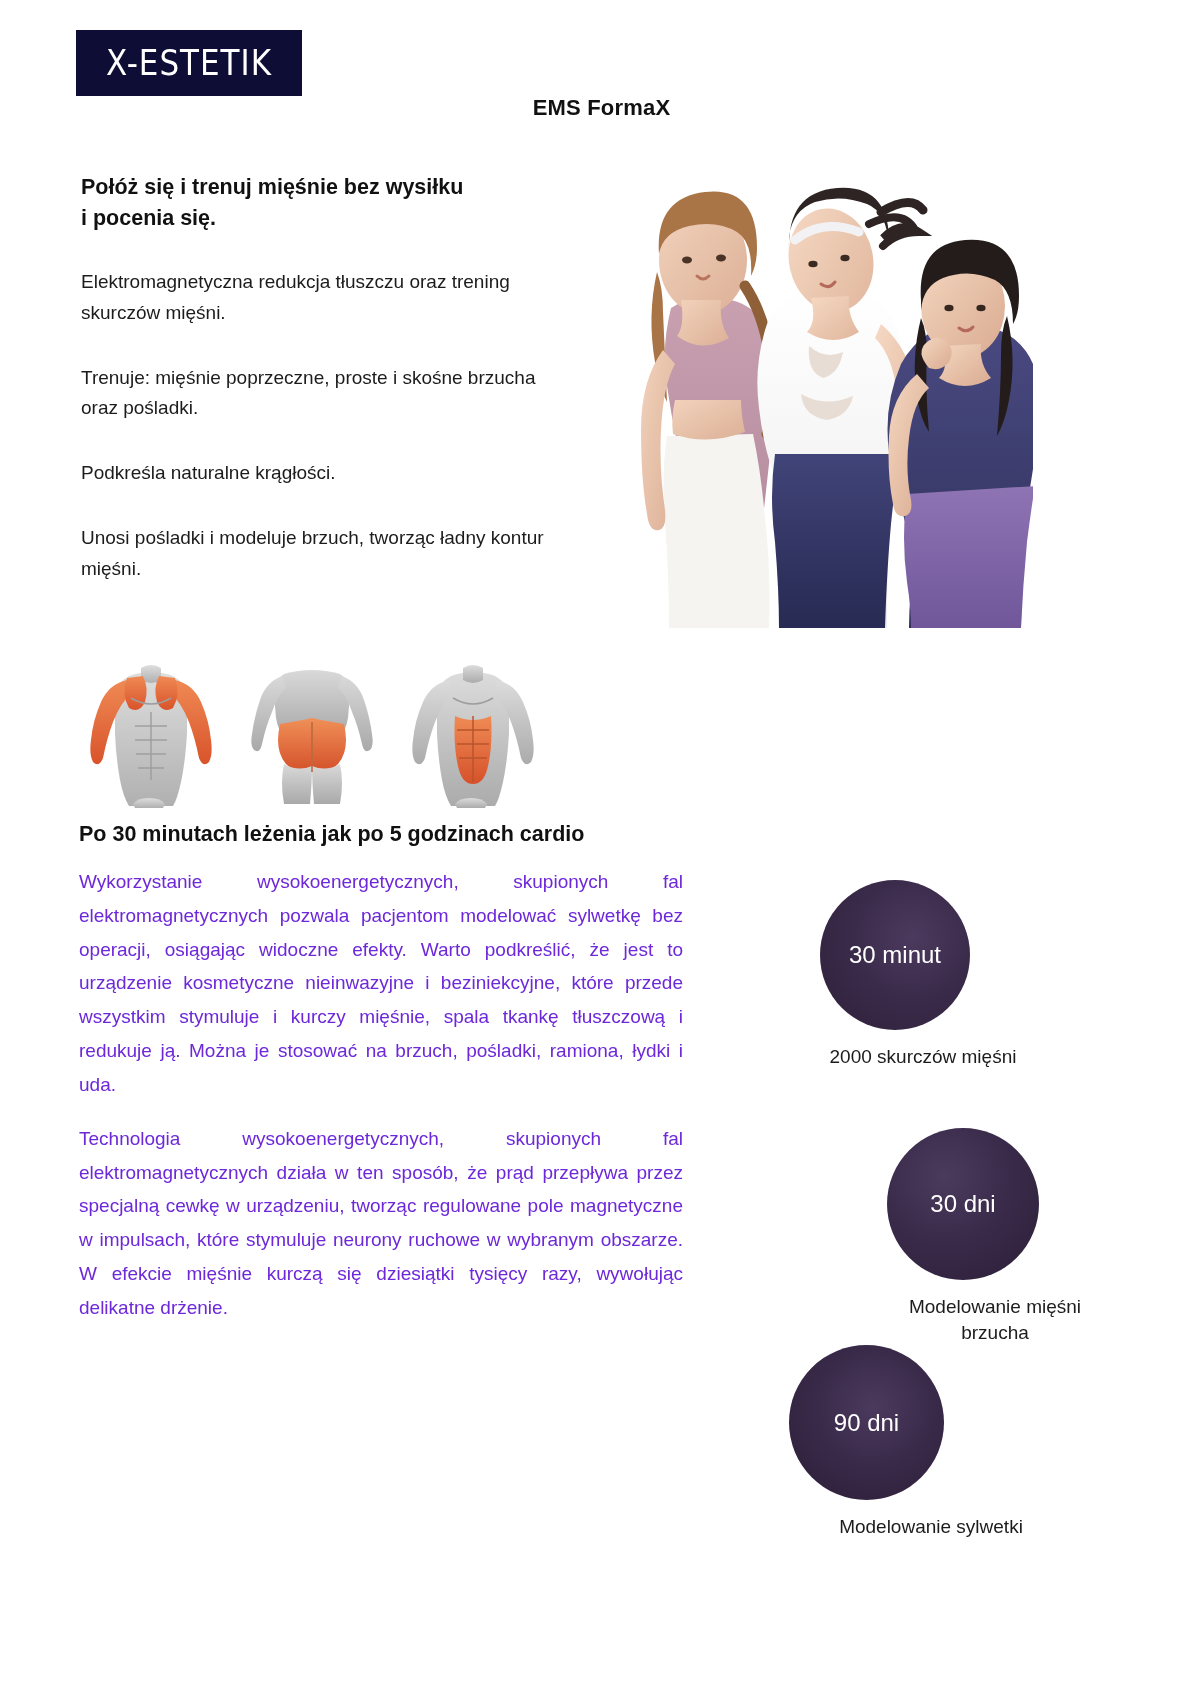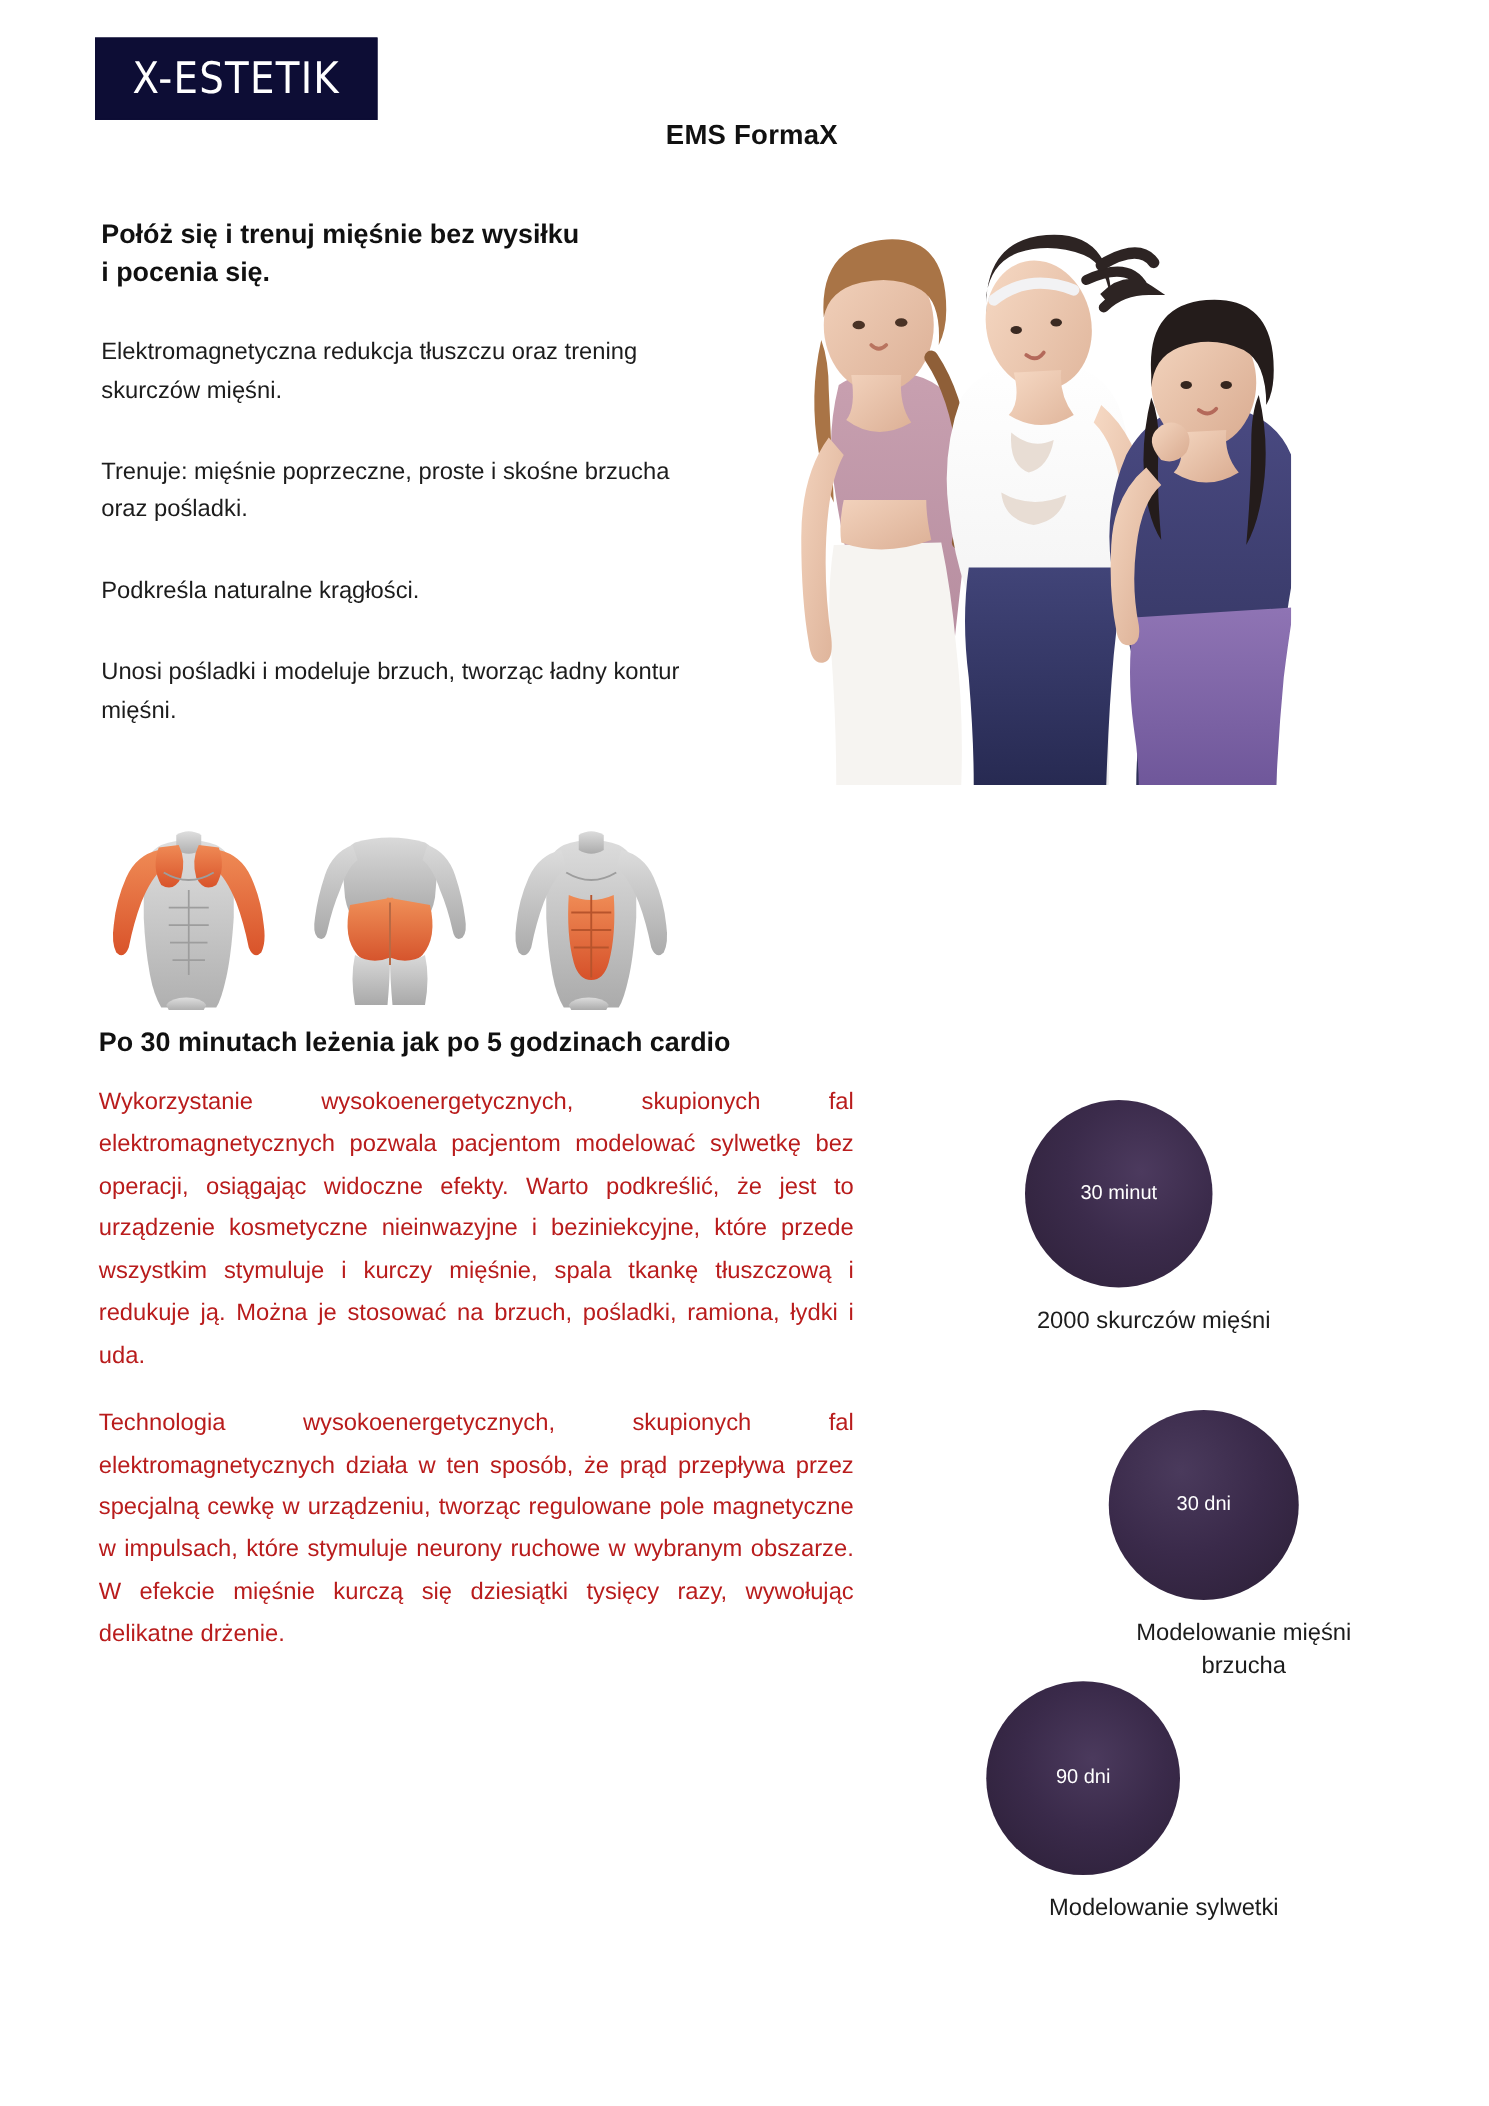--- a/index.html
+++ b/index.html
@@ -118,33 +118,33 @@
     position: absolute;
     left: 79px;
     top: 865px;
     width: 604px;
   }
   .body-col p {
     margin: 0 0 20px 0;
     font-size: 19px;
     line-height: 1.78;
     text-align: justify;
-    color: #b91c1c;
+    color: #6d28d9;
   }
   .body-col p:last-child { margin-bottom: 0; }
 
   
   .circle-block { position: absolute; }
   .circle {
     border-radius: 50%;
     display: flex;
     align-items: center;
     justify-content: center;
     color: #ffffff;
-    font-size: 16px;
+    font-size: 24px;
     text-align: right;
     line-height: 1.3;
   }
   .c1 {
     width: 150px; height: 150px;
     background: radial-gradient(circle at 62% 38%, #4c3a5e 0%, #3b2b4b 45%, #2d2038 100%);
   }
   .c2 {
     width: 152px; height: 152px;
     background: radial-gradient(circle at 38% 32%, #4a3a5c 0%, #3a2a4a 48%, #2b1f36 100%);

